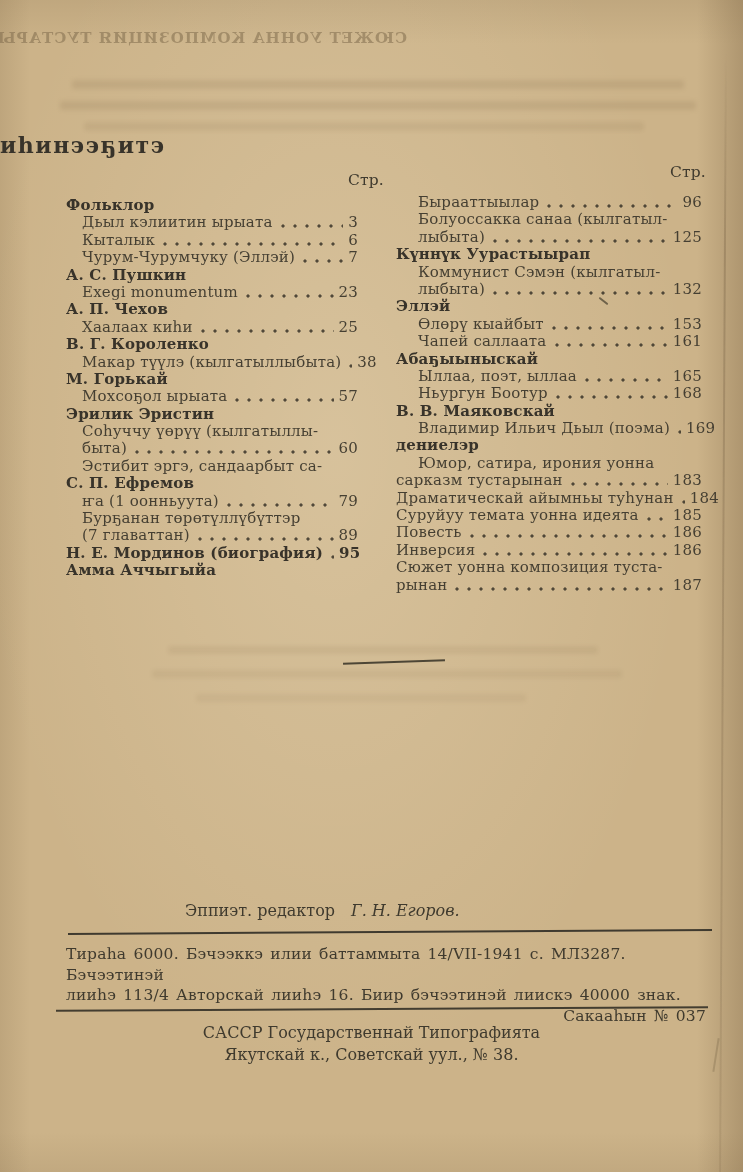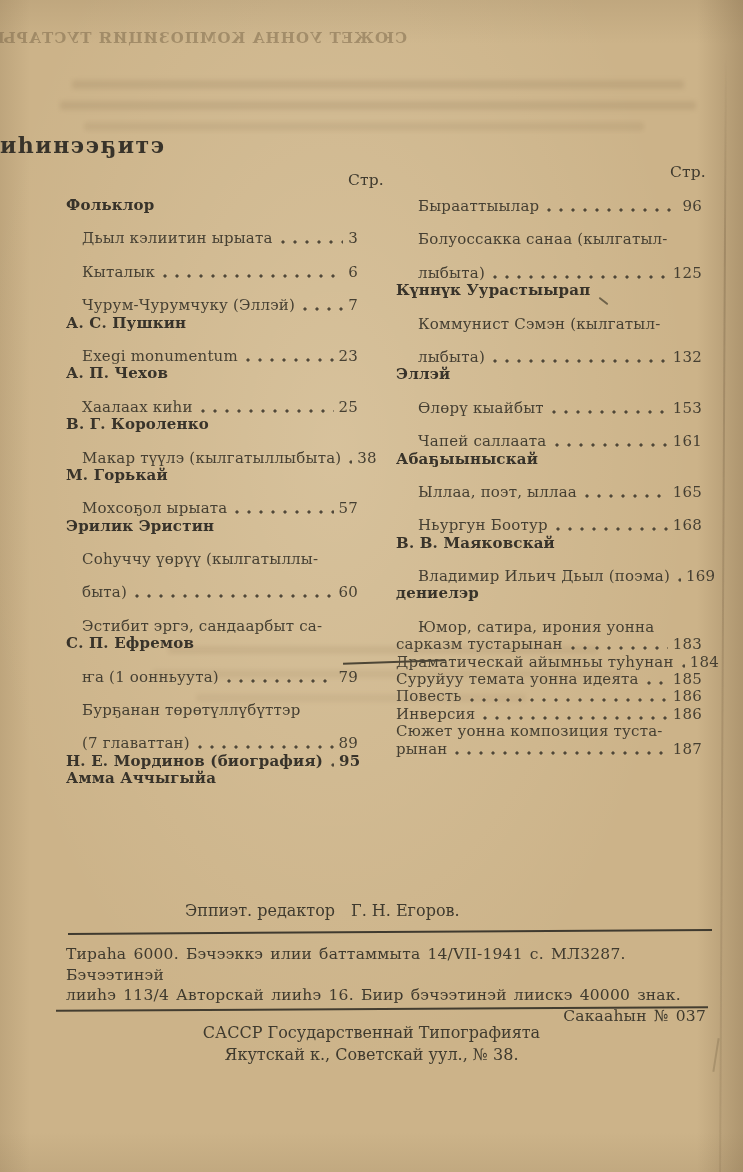--- a/index.html
+++ b/index.html
@@ -43,36 +43,36 @@
   .col{position:absolute;font-size:15px;letter-spacing:0.2px;}
   .col-left{left:66px;top:171px;width:292px;}
   .col-right{left:396px;top:163px;width:306px;}
   .str{height:18px;text-align:right;font-size:15.5px;color:#3f3a2e;}
   .col-left .str{margin-right:-26px;margin-bottom:7px;}
   .col-right .str{margin-right:-4px;margin-bottom:12px;}
   
   .row{display:flex;align-items:baseline;height:17.4px;white-space:nowrap;}
   .row .txt{flex:0 0 auto;}
   .row.author{font-weight:bold;color:#38332a;}
-  .row.entry{padding-left:16px;margin-top:16px;}
+  .row.entry{padding-left:16px;}
   .col-right .row.entry{padding-left:22px;}
   .row.entry0{padding-left:0;}
   .leader{
     flex:1 1 auto;align-self:stretch;min-width:6px;margin:0 3px 0 5px;
     background-image:radial-gradient(circle at 5px 12px, rgba(62,56,44,0.88) 1.3px, rgba(62,56,44,0) 1.9px);
     background-size:12px 17px;background-repeat:repeat-x;background-position:0 1px;
   }
   .pg{flex:0 0 auto;margin-left:2px;}
   
   .mid-rule{position:absolute;top:661px;left:343px;width:102px;height:2px;background:#4d4636;transform:rotate(-2deg);}
   .rule-a{position:absolute;top:931px;left:68px;width:644px;height:1.8px;background:#3f3a2f;transform:rotate(-0.35deg);}
   .rule-b{position:absolute;top:1008px;left:56px;width:652px;height:1.8px;background:#433d30;transform:rotate(-0.3deg);}
   
   .editor{position:absolute;top:901px;left:185px;font-size:16px;white-space:nowrap;color:#3f3a2e;}
-  .editor .name{margin-left:16px;}
+  .editor .name{font-style:italic;margin-left:16px;}
   .imprint{position:absolute;top:944px;left:66px;width:640px;font-size:15.5px;line-height:20.5px;letter-spacing:0.2px;word-spacing:2px;color:#3f3a2e;}
   .imprint .l3{text-align:right;}
   .printer{position:absolute;top:1022px;left:0;width:100%;box-sizing:border-box;text-align:center;font-size:16px;line-height:21.5px;color:#3f3a2e;}
   
   .crease{position:absolute;right:19px;top:52px;bottom:0;width:2px;
     background:linear-gradient(rgba(90,70,45,0), rgba(90,70,45,0.26) 18%, rgba(90,70,45,0.12));
     filter:blur(0.7px);transform:rotate(0.3deg);}
   .mark-a{position:absolute;top:300px;left:598px;width:11px;height:2px;background:rgba(70,62,46,0.7);transform:rotate(38deg);border-radius:1px;}
   .mark-b{position:absolute;top:1038px;right:26px;width:2px;height:34px;background:rgba(95,78,52,0.25);transform:rotate(9deg);filter:blur(0.5px);}
 </style>

